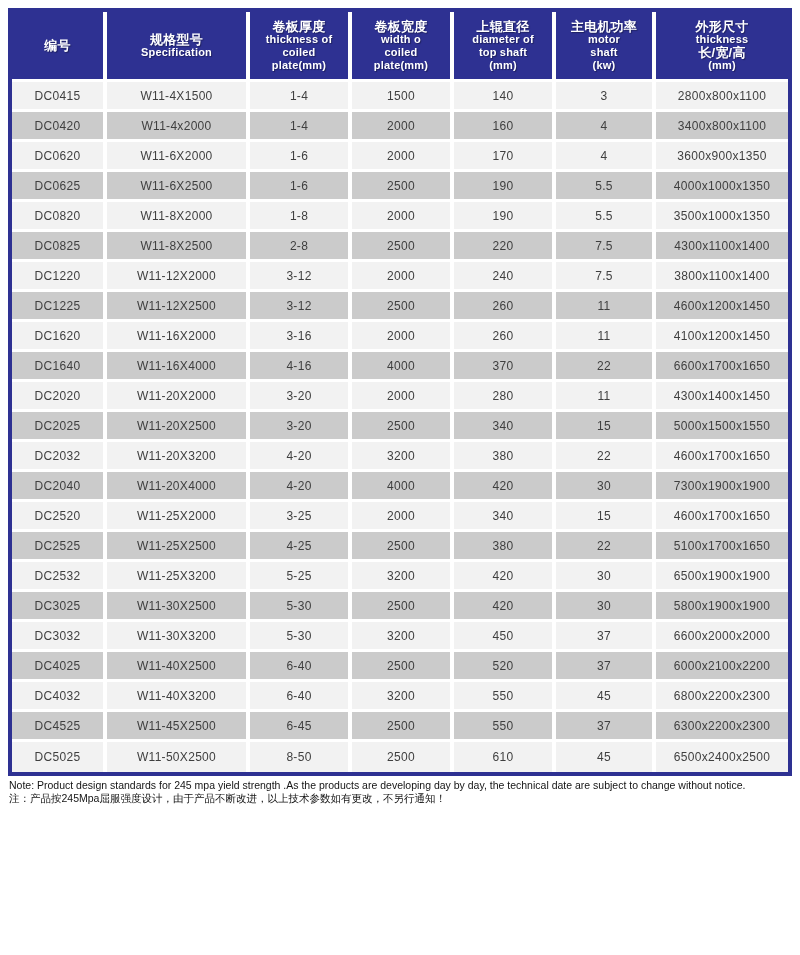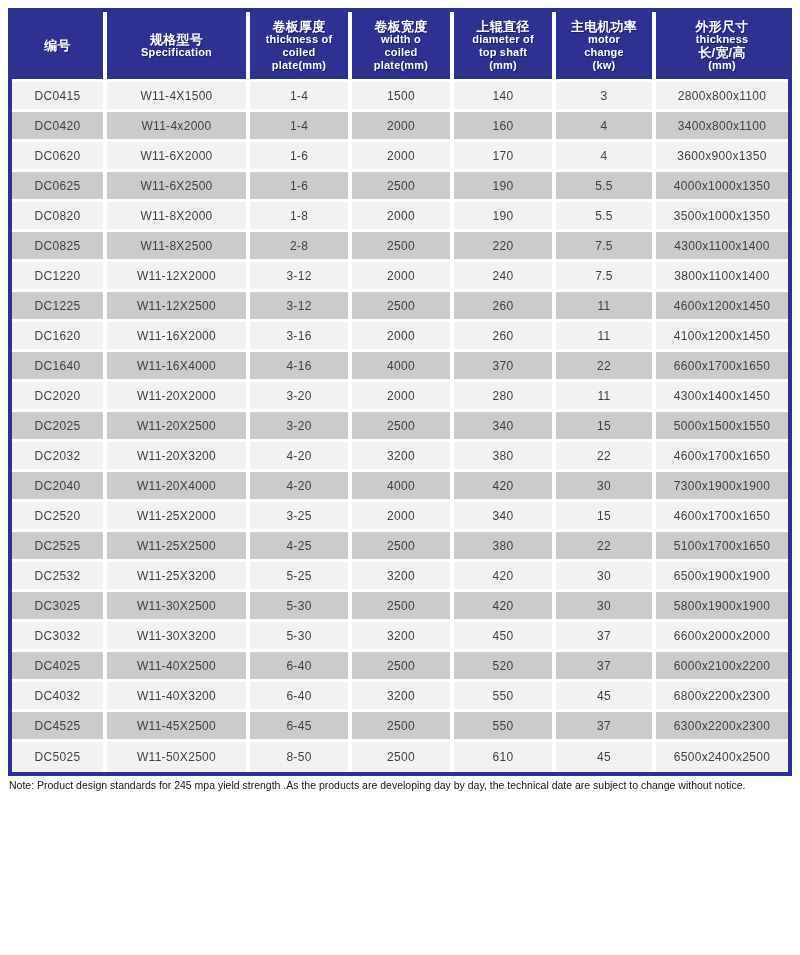--- a/index.html
+++ b/index.html
@@ -116,21 +116,21 @@
           </th>
           <th class="col-header">
             <div class="hline zh">上辊直径</div>
             <div class="hline">diameter of</div>
             <div class="hline">top shaft</div>
             <div class="hline">(mm)</div>
           </th>
           <th class="col-header">
             <div class="hline zh">主电机功率</div>
             <div class="hline">motor</div>
-            <div class="hline">change</div>
+            <div class="hline">shaft</div>
             <div class="hline">(kw)</div>
           </th>
           <th class="col-header">
             <div class="hline zh">外形尺寸</div>
             <div class="hline">thickness</div>
             <div class="hline zh">长/宽/高</div>
             <div class="hline">(mm)</div>
           </th>
         </tr>
     </thead>
@@ -341,13 +341,14 @@
           <td class="cell">610</td>
           <td class="cell">45</td>
           <td class="cell">6500x2400x2500</td>
         </tr>
       </tbody>
   </table>
 </div>
 
 <div class="notes">
   <p class="note-en">Note: Product design standards for 245 mpa yield strength .As the products are developing day by day, the technical date are subject to change without notice.</p>
+  <p class="note-zh">注：产品按245Mpa屈服强度设计，由于产品不断改进，以上技术参数如有更改，不另行通知！</p>
 </div>
 
 </body></html>

